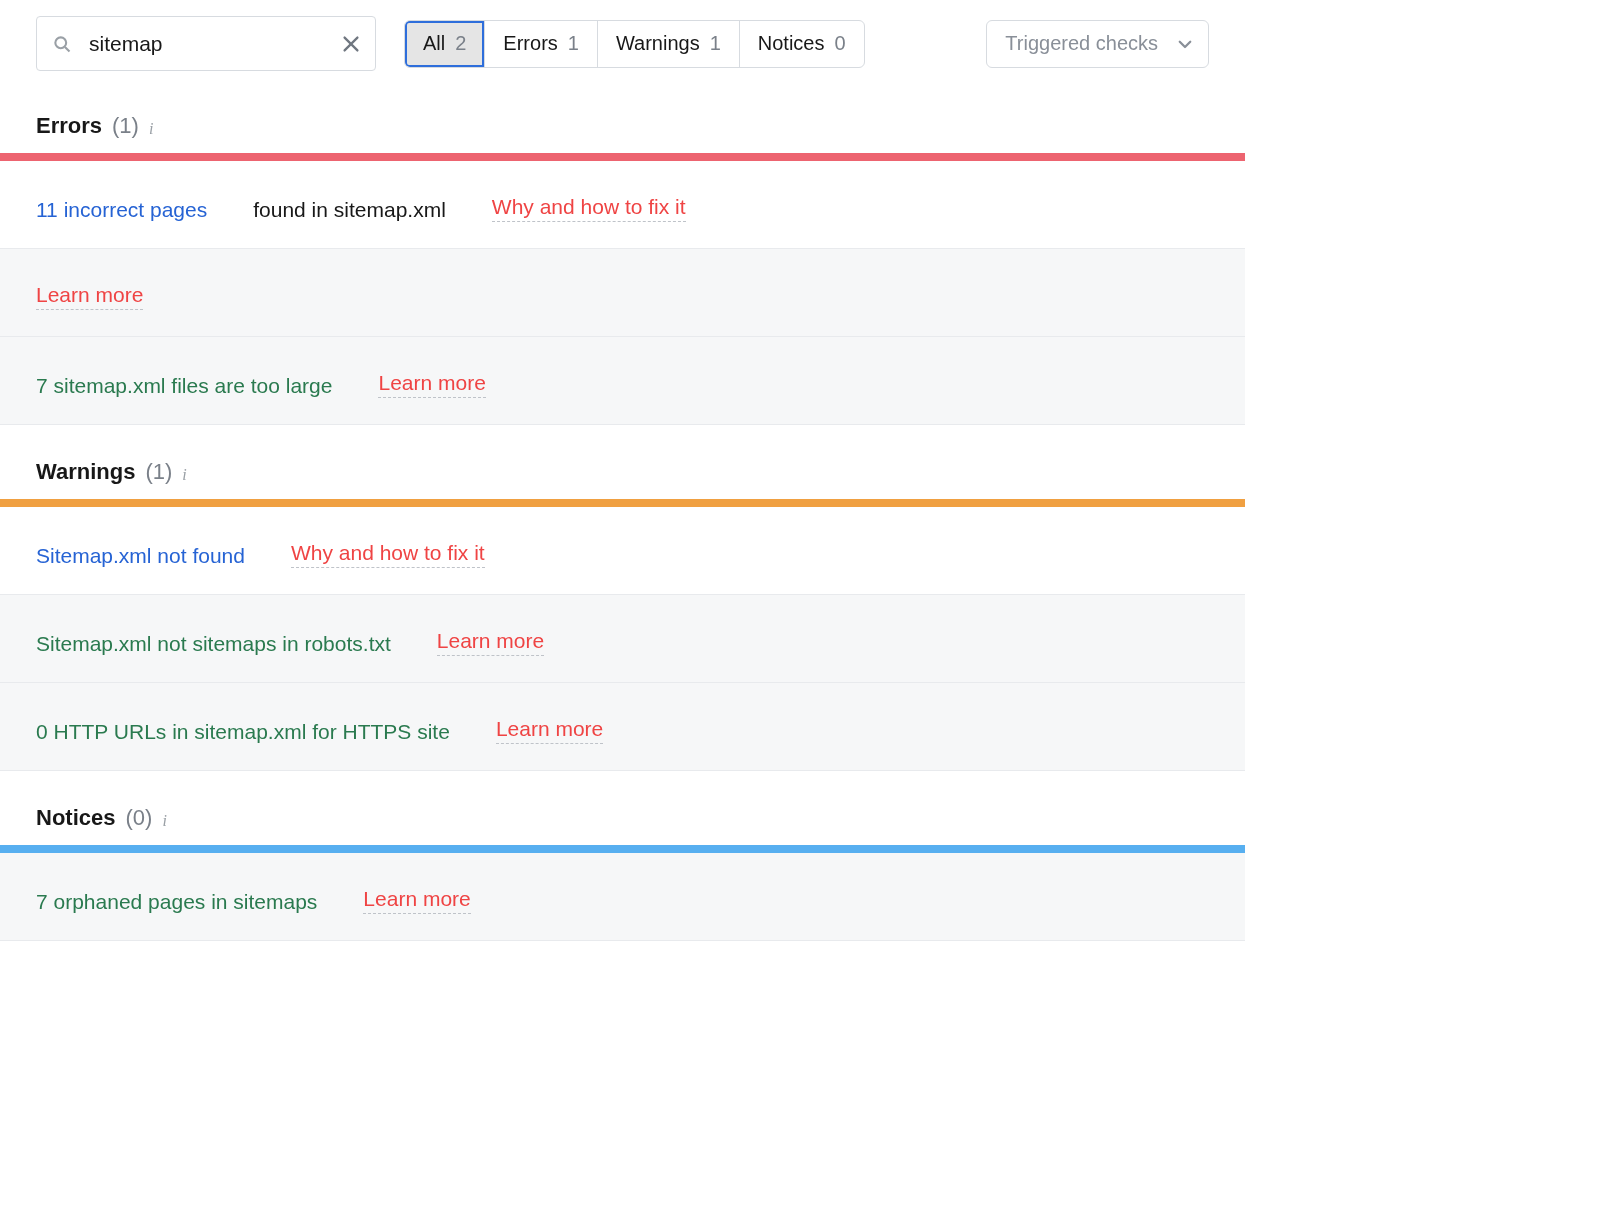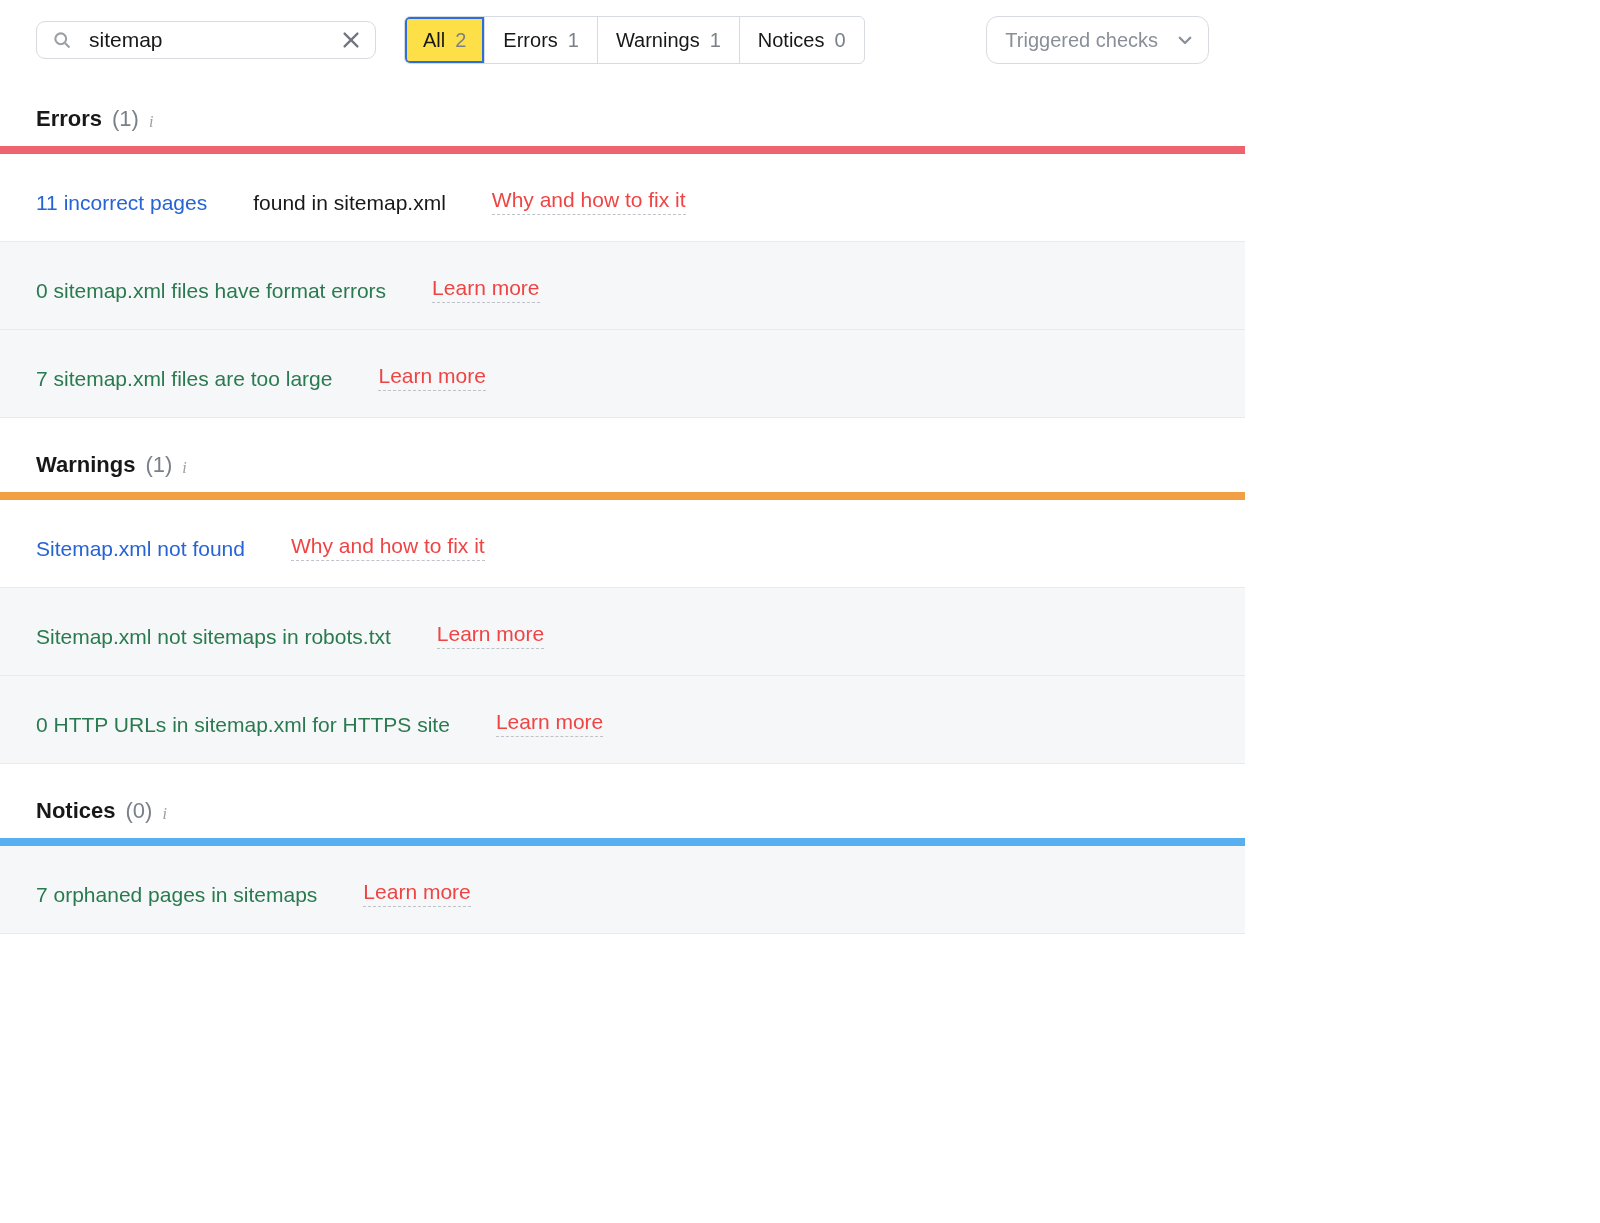--- a/index.html
+++ b/index.html
@@ -20,23 +20,23 @@
       padding: 16px 36px 8px 36px;
     }
     .search-wrap {
       position: relative;
       display: flex;
       align-items: center;
       width: 340px;
     }
     .search-input {
       width: 100%;
-      height: 38px;
+      height: 55px;
       border: 1px solid #d7dbe0;
-      border-radius: 9px;
+      border-radius: 4px;
       padding: 0 44px 0 52px;
       font-size: 21px;
       color: #181818;
       outline: none;
       background: #fff;
     }
     .search-icon {
       position: absolute;
       left: 16px;
       top: 50%;
@@ -69,34 +69,34 @@
       font-size: 20px;
       color: #181818;
       border-right: 1px solid #d7dbe0;
       cursor: pointer;
       gap: 10px;
     }
     .filter-tab:last-child {
       border-right: none;
     }
     .filter-tab.active {
-      background: #fde047;
+      background: #e5e5e5;
       box-shadow: inset 0 0 0 2px #2e6edb;
       border-radius: 4px 0 0 4px;
     }
     .filter-count {
       color: #7a8089;
     }
     .triggered-wrap {
       position: relative;
       height: 48px;
       display: flex;
       align-items: center;
       border: 1px solid #d7dbe0;
-      border-radius: 12px;
+      border-radius: 6px;
       padding: 0 50px 0 18px;
       cursor: pointer;
       margin-left: auto;
     }
     .triggered-wrap span {
       font-size: 20px;
       color: #898f98;
     }
     .chevron-down-icon {
       position: absolute;
@@ -234,23 +234,20 @@
 
 <div class="issue-row">
   <div class="issue-main">
     <span class="issue-link">11 incorrect pages</span>
     <span class="issue-text"> found in sitemap.xml</span>
   </div>
   <span class="help-link">Why and how to fix it</span>
 </div>
 
 <div class="issue-row inactive">
-  <div class="issue-main">
-    <span class="issue-inactive-text">0 sitemap.xml files have format errors</span>
-  </div>
   <span class="help-link">Learn more</span>
 </div>
 
 <div class="issue-row inactive">
   <div class="issue-main">
     <span class="issue-inactive-text">7 sitemap.xml files are too large</span>
   </div>
   <span class="help-link">Learn more</span>
 </div>
 

